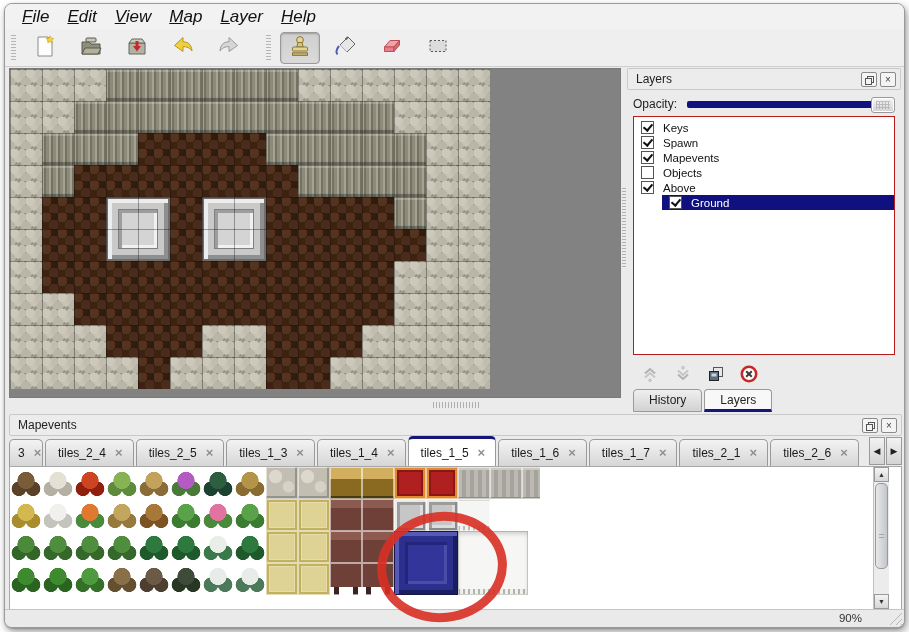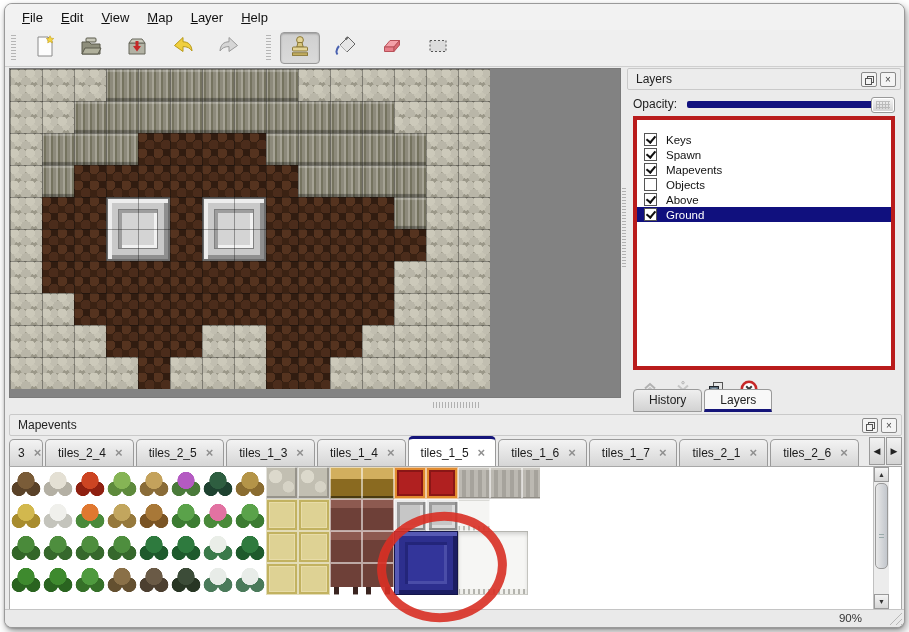--- a/index.html
+++ b/index.html
@@ -10,21 +10,21 @@
 
   
   .window{position:absolute;left:4px;top:3px;width:899px;height:623px;
     background:#ebebeb;border:1px solid #9a9a9a;border-radius:8px;
     box-shadow:2px 4px 9px rgba(0,0,0,.38),0 1px 2px rgba(0,0,0,.2);
     overflow:hidden;}
 
   
   .menu-bar{position:absolute;left:0;top:0;right:0;height:26px;display:flex;
     align-items:center;padding-left:8px;background:#f2f2f2;}
-  .menu-item{font-size:13px;color:#111;padding:4px 9px;cursor:default;}
+  .menu-item{font-size:17px;color:#111;padding:4px 9px;cursor:default;font-style:italic;}
 
   
   .toolbar{position:absolute;left:0;top:26px;right:0;height:36px;display:flex;
     align-items:center;background:#efefef;border-bottom:1px solid #cfcfcf;}
   .tb-handle{width:5px;height:26px;margin:0 6px 0 6px;
     background:repeating-linear-gradient(to bottom,#b5b5b5 0 1px,transparent 1px 3px);}
   .tb-btn{width:38px;height:30px;display:flex;align-items:center;justify-content:center;
     border:1px solid transparent;border-radius:4px;margin:0 3px;}
   .tb-btn.active{background:linear-gradient(#cfcfcf,#dadada);border:1px solid #9a9a9a;
     box-shadow:inset 0 1px 2px rgba(0,0,0,.25);}
@@ -86,24 +86,24 @@
   .opacity-label{font-size:12px;color:#222;}
   .opacity-slider{flex:1;position:relative;height:14px;margin-left:10px;}
   .opacity-track{position:absolute;left:0;right:4px;top:4px;height:7px;border-radius:2px;}
   .opacity-handle{position:absolute;right:0;top:0;width:22px;height:14px;border:1px solid #999;
     border-radius:3px;background:linear-gradient(#f6f6f6,#d2d2d2);
     box-shadow:inset 0 0 0 1px #fff;}
   .opacity-handle::after{content:"";position:absolute;inset:3px 4px;
     background:repeating-linear-gradient(90deg,#aaa 0 1px,transparent 1px 3px),
                repeating-linear-gradient(to bottom,#aaa 0 1px,transparent 1px 3px);
     opacity:.7;}
-  .layer-list{margin:0 6px;height:234px;background:#fff;border:4px solid #b91c1c;
-    padding-top:12px;overflow:hidden;}
+  .layer-list{margin:0 6px;height:234px;background:#fff;border:1px solid #b91c1c;
+    padding-top:3px;overflow:hidden;}
   .layer-row{display:flex;align-items:center;height:15px;font-size:11.5px;color:#111;}
-  .layer-row.selected{background:#10107e;color:#fff;}
+  .layer-row.selected{background:#10107e;color:#fff;margin-left:28px;}
   .cbx{width:11px;height:11px;background:#fff;border:1px solid #555;margin:0 9px 0 7px;
     position:relative;flex:none;}
   .cbx.checked::after{content:"";position:absolute;left:3px;top:0px;width:4px;height:7px;
     border-right:2px solid #111;border-bottom:2px solid #111;transform:rotate(40deg);}
   .layer-actions{display:flex;align-items:center;gap:11px;margin:6px 0 0 12px;height:26px;}
   .layer-actions .act{width:22px;height:22px;display:flex;align-items:center;justify-content:center;}
   .rd-tabbar{position:absolute;left:6px;bottom:0;display:flex;align-items:flex-end;}
   .rd-tab{font-size:12px;color:#222;padding:3px 15px 4px 15px;border:1px solid #9a9a9a;
     border-radius:4px 4px 0 0;background:linear-gradient(#efefef,#d2d2d2);margin-right:2px;}
   .rd-tab.active{background:#f8f8f8;border-bottom:3px solid #15157a;padding-bottom:2px;}

